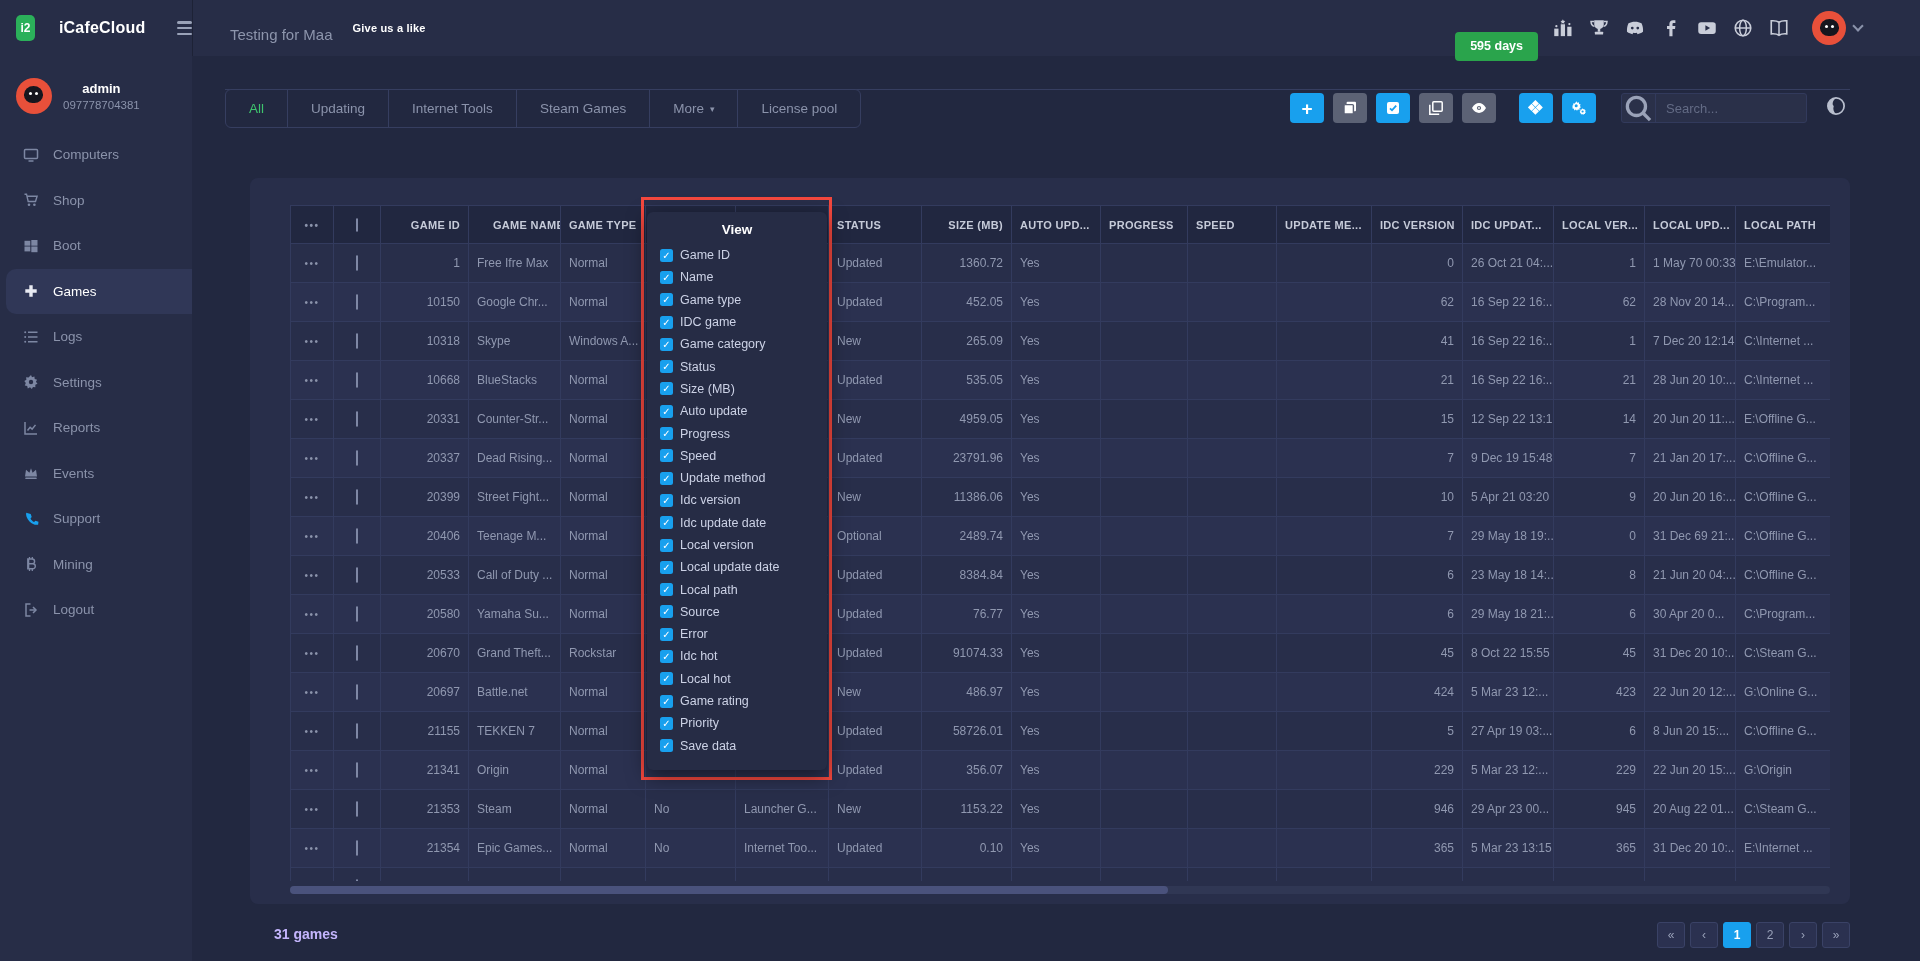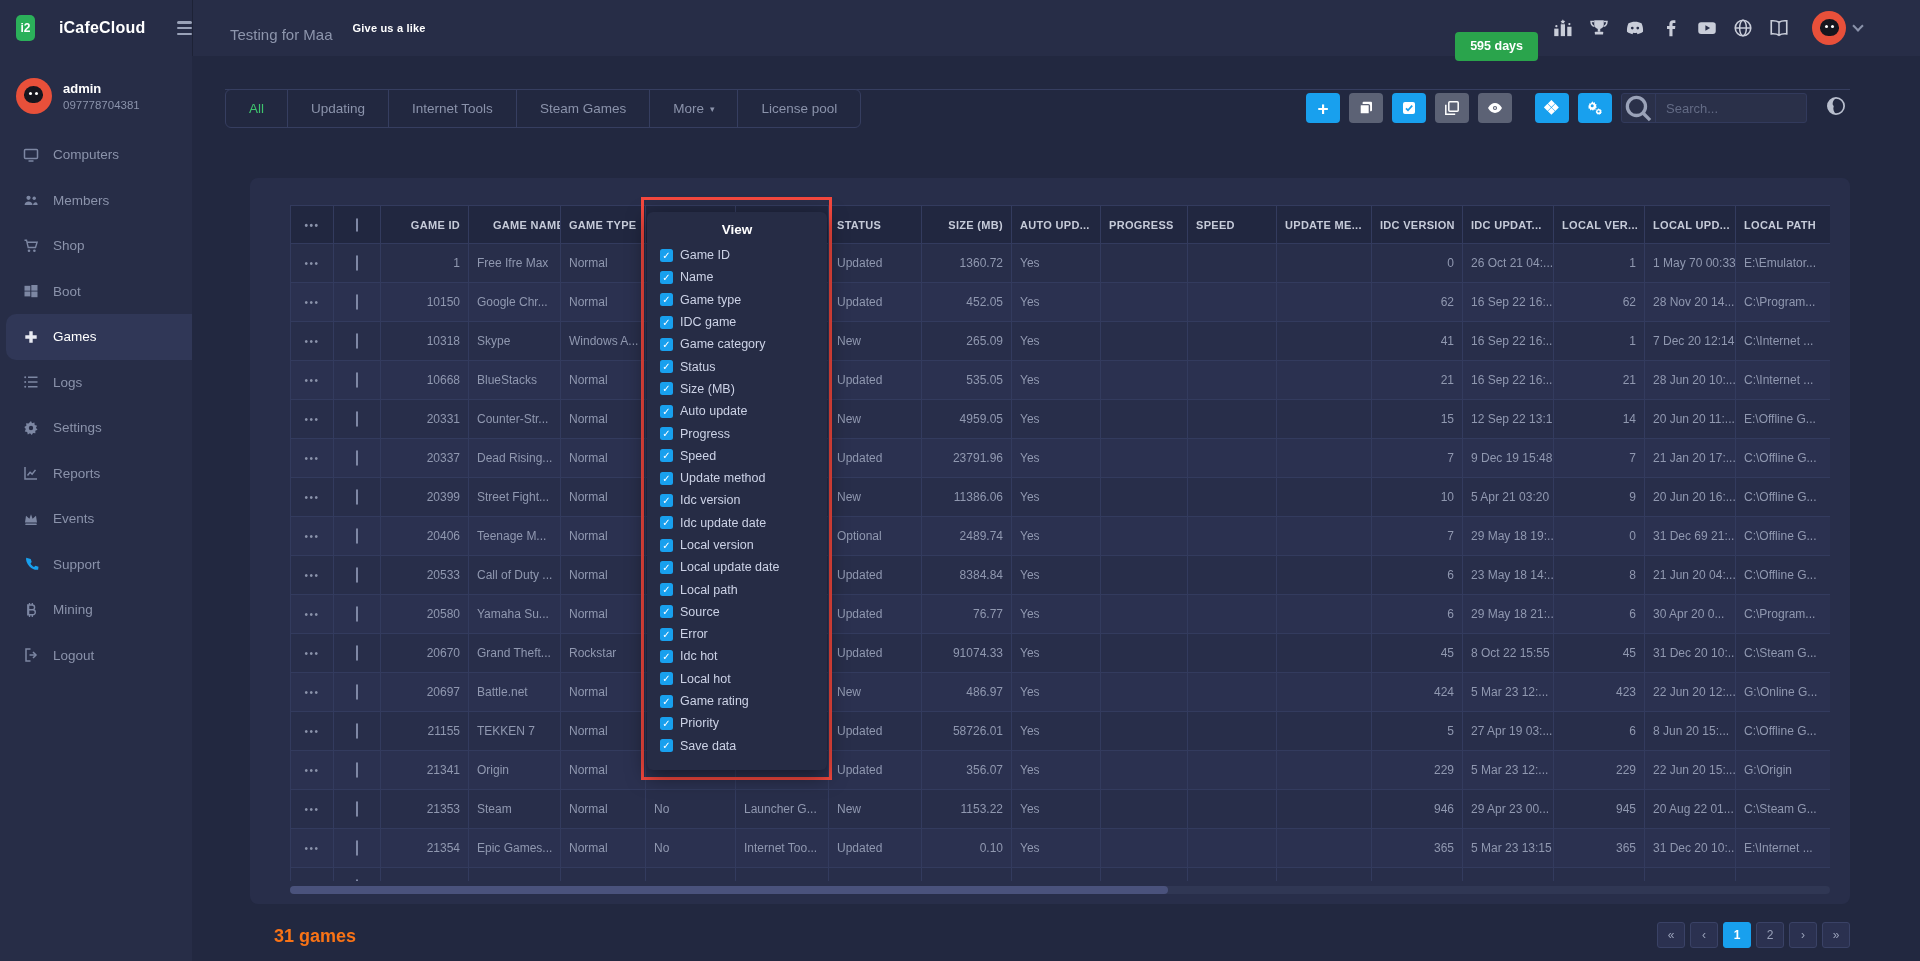--- a/index.html
+++ b/index.html
@@ -23,21 +23,21 @@
   .avatar { width:34px; height:34px; border-radius:50%; background:#e8503a; position:relative; overflow:hidden; }
   .avatar .head { position:absolute; left:8px; top:8px; width:19px; height:17px; background:#16161e; border-radius:50% 50% 45% 45%; }
   .avatar .eye1,.avatar .eye2 { position:absolute; top:14px; width:3px; height:3px; border-radius:50%; background:#fff; }
   .avatar .eye1 { left:13px; } .avatar .eye2 { left:19px; }
   .chev { width:8px; height:8px; border-right:2px solid #8b93ab; border-bottom:2px solid #8b93ab; transform:rotate(45deg); margin-top:-4px; }
 
   
   .sidebar { position:absolute; left:0; top:56px; width:192px; height:905px; background:#272d47; z-index:5; }
   .side-user { display:flex; align-items:center; gap:11px; padding:22px 16px 18px 16px; }
   .side-user .avatar { width:36px; height:36px; }
-  .side-user .name { color:#fff; font-weight:bold; font-size:13px; }
+  .side-user .name { color:#fff; font-weight:bold; font-size:13px;text-align:center; }
   .side-user .phone { color:#8b93ab; font-size:11.5px; margin-top:3px; }
   .nav-item { height:45.5px; display:flex; align-items:center; gap:14px; padding-left:22px; font-size:13.5px; color:#8b93ab; cursor:pointer; }
   .nav-item .nico { width:17px; height:17px; display:flex; align-items:center; justify-content:center; color:#7d87a3; font-size:15px; }
   .nav-item .nico svg { width:16px; height:16px; }
   .nav-item.active { background:#303757; margin-left:6px; padding-left:16px; border-radius:10px 0 0 10px; color:#fff; }
   .nav-item.active .nico { color:#e8eaf2; }
   .nico.blue { color:#18a0ee !important; }
 
   
   .main { position:absolute; left:192px; top:56px; width:1728px; height:905px; background:#222840; }
@@ -47,21 +47,21 @@
   .tab:last-child { border-right:none; }
   .tab.active { color:#3ec46d; }
   .tab .caret { font-size:9px; margin-left:6px; color:#8b93ab; }
 
   .toolbar { position:absolute; right:70px; top:37px; display:flex; align-items:center; gap:9px; }
   .tool-btn { width:34px; height:30px; border-radius:4px; display:flex; align-items:center; justify-content:center; color:#fff; cursor:pointer; font-size:15px; }
   .tool-btn svg { width:16px; height:16px; }
   .tool-btn.blue { background:#18a0ee; }
   .tool-btn.gray { background:#5c6275; }
   .tool-gap { width:5px; }
-  .searchbox { height:30px; width:186px; background:#2a3049; border:1px solid #323a5c; border-radius:3px; display:flex; align-items:center; margin-left:0; }
+  .searchbox { height:30px; width:186px; background:#2a3049; border:1px solid #323a5c; border-radius:3px; display:flex; align-items:center; margin-left:16px; }
   .searchbox .mag { width:34px; height:100%; display:flex; align-items:center; justify-content:center; border-right:1px solid #323a5c; color:#9aa2b8; }
   .searchbox input { background:transparent; border:none; outline:none; color:#aeb5c8; font-size:13px; padding:0 10px; width:140px; font-family:inherit; }
   .searchbox input::placeholder { color:#636b85; }
   .world-btn { width:24px; height:24px; margin-left:10px; color:#b9bfce; cursor:pointer; }
   .world-btn svg { width:20px; height:20px; }
 
   
   .card { position:absolute; left:58px; top:122px; width:1600px; background:#282e4a; border-radius:8px; padding:27px 20px 10px 40px; }
   .table-clip { height:676px; overflow:hidden; }
   table { border-collapse:collapse; table-layout:fixed; width:1540px; }
@@ -79,21 +79,21 @@
 
   
   .marker { position:absolute; left:641px; top:197px; width:191px; height:583px; border:3px solid #f4483e; z-index:30; pointer-events:none; }
   .popup { position:absolute; left:647px; top:212px; width:180px; height:558px; background:#262c45; border-radius:6px; box-shadow:0 6px 20px rgba(0,0,0,.5); z-index:31; padding:7px 13px 8px 13px; }
   .popup .ptitle { text-align:center; color:#fff; font-weight:bold; font-size:13.5px; margin:3px 0 7px 0; }
   .pitem { display:flex; align-items:center; gap:7px; height:22.3px; cursor:pointer; }
   .pchk { width:13px; height:13px; background:#18a0ee; border-radius:2.5px; color:#fff; font-size:10px; line-height:13px; text-align:center; flex:0 0 13px; }
   .pitem span.lbl { color:#ccd2e6; font-size:12.5px; }
 
   
-  .count { position:absolute; left:82px; top:870px; color:#f97316; font-size:18px; font-weight:bold; }
+  .count { position:absolute; left:82px; top:870px; color:#c4b5fd; font-size:14px; font-weight:bold; }
   .pag { position:absolute; right:70px; top:866px; display:flex; gap:5px; }
   .pbtn { min-width:28px; height:26px; background:#2b3150; border:1px solid #3a4266; border-radius:3px; color:#98a0b8; font-size:12px; display:flex; align-items:center; justify-content:center; cursor:pointer; padding:0 6px; }
   .pbtn.active { background:#18a0ee; border-color:#18a0ee; color:#fff; font-weight:bold; }
 </style>
 </head>
 <body>
 
 <div class="topbar">
   <div class="logo-zone">
     <div class="logo-badge">i2</div>
@@ -190,31 +190,20 @@
           <svg viewBox="0 0 16 16" fill="currentColor">
             <rect x="1.5" y="2.5" width="13" height="9" rx="1" fill="none" stroke="currentColor" stroke-width="1.5"></rect>
             <path d="M5.5 14h5" stroke="currentColor" stroke-width="1.5"></path>
           </svg>
         </span>
         <span>Computers</span>
       </div>
       <div class="nav-item">
         <span class="nico">
           <svg viewBox="0 0 16 16" fill="currentColor">
-            <circle cx="5.5" cy="5.8" r="2.1"></circle>
-            <circle cx="11.2" cy="6.3" r="1.7"></circle>
-            <path d="M1.6 13c0-2.3 1.8-3.6 3.9-3.6 2.2 0 4 1.3 4 3.6z"></path>
-            <path d="M10 13c.3-1.9 1.5-2.9 2.8-2.8 1.2.1 1.8 1.1 1.8 2.8z"></path>
-          </svg>
-        </span>
-        <span>Members</span>
-      </div>
-      <div class="nav-item">
-        <span class="nico">
-          <svg viewBox="0 0 16 16" fill="currentColor">
             <path d="M1.5 2.2h2l1.7 7.3h7.3l1.6-5.3H4.5" fill="none" stroke="currentColor" stroke-width="1.4"></path>
             <circle cx="6" cy="12.8" r="1.3"></circle>
             <circle cx="11.4" cy="12.8" r="1.3"></circle>
           </svg>
         </span>
         <span>Shop</span>
       </div>
       <div class="nav-item">
         <span class="nico">
           <svg viewBox="0 0 16 16" fill="currentColor">

